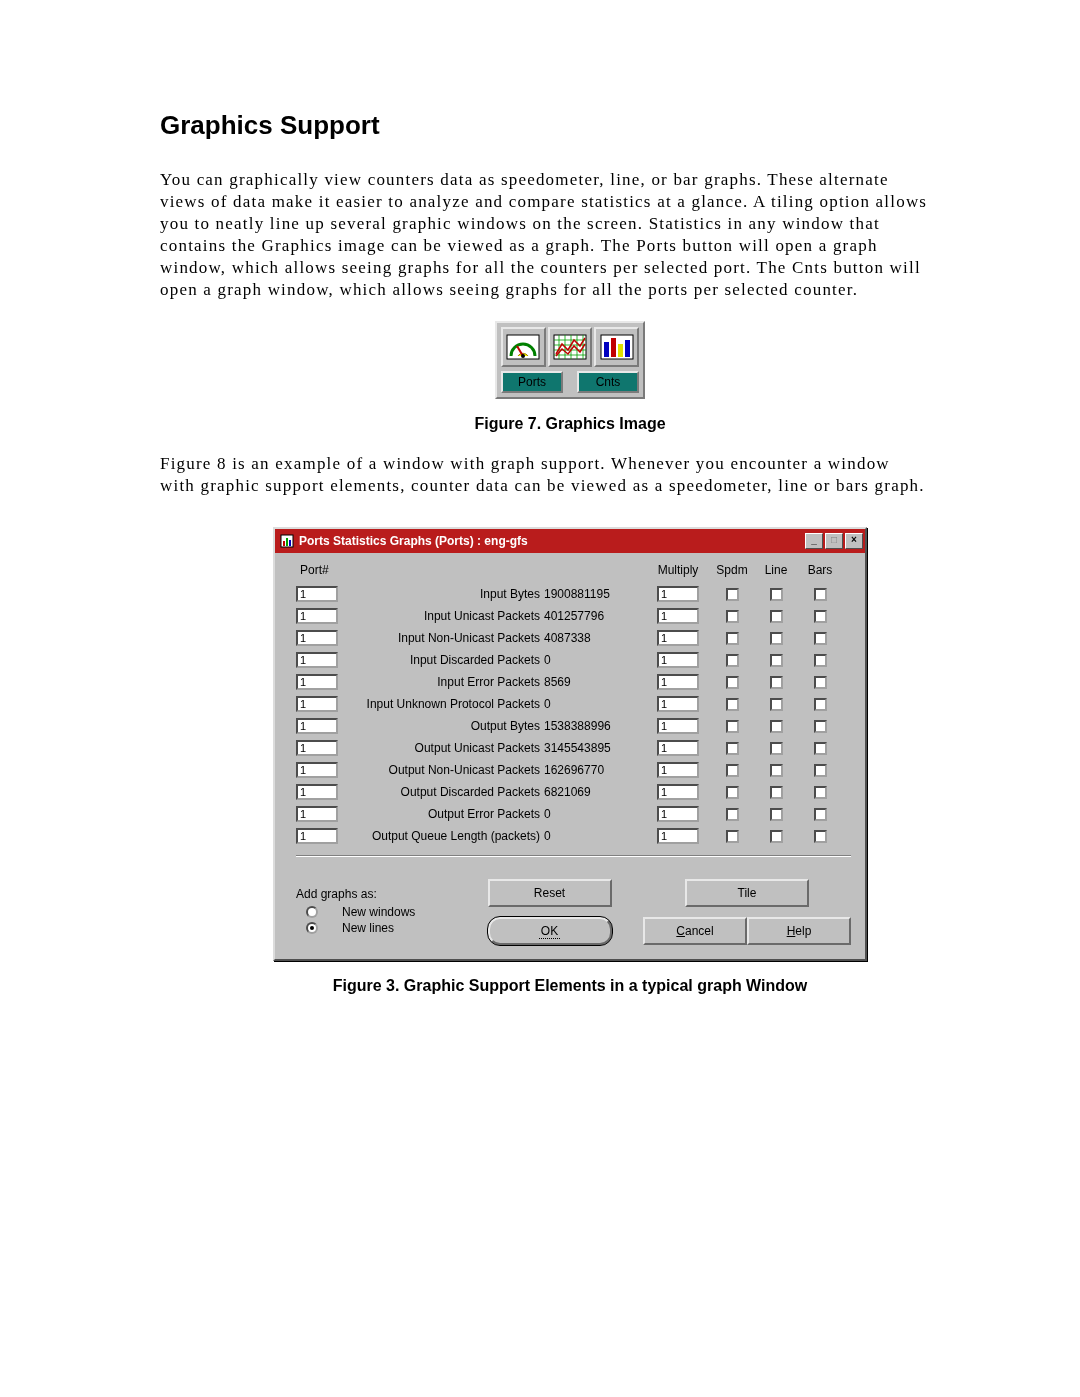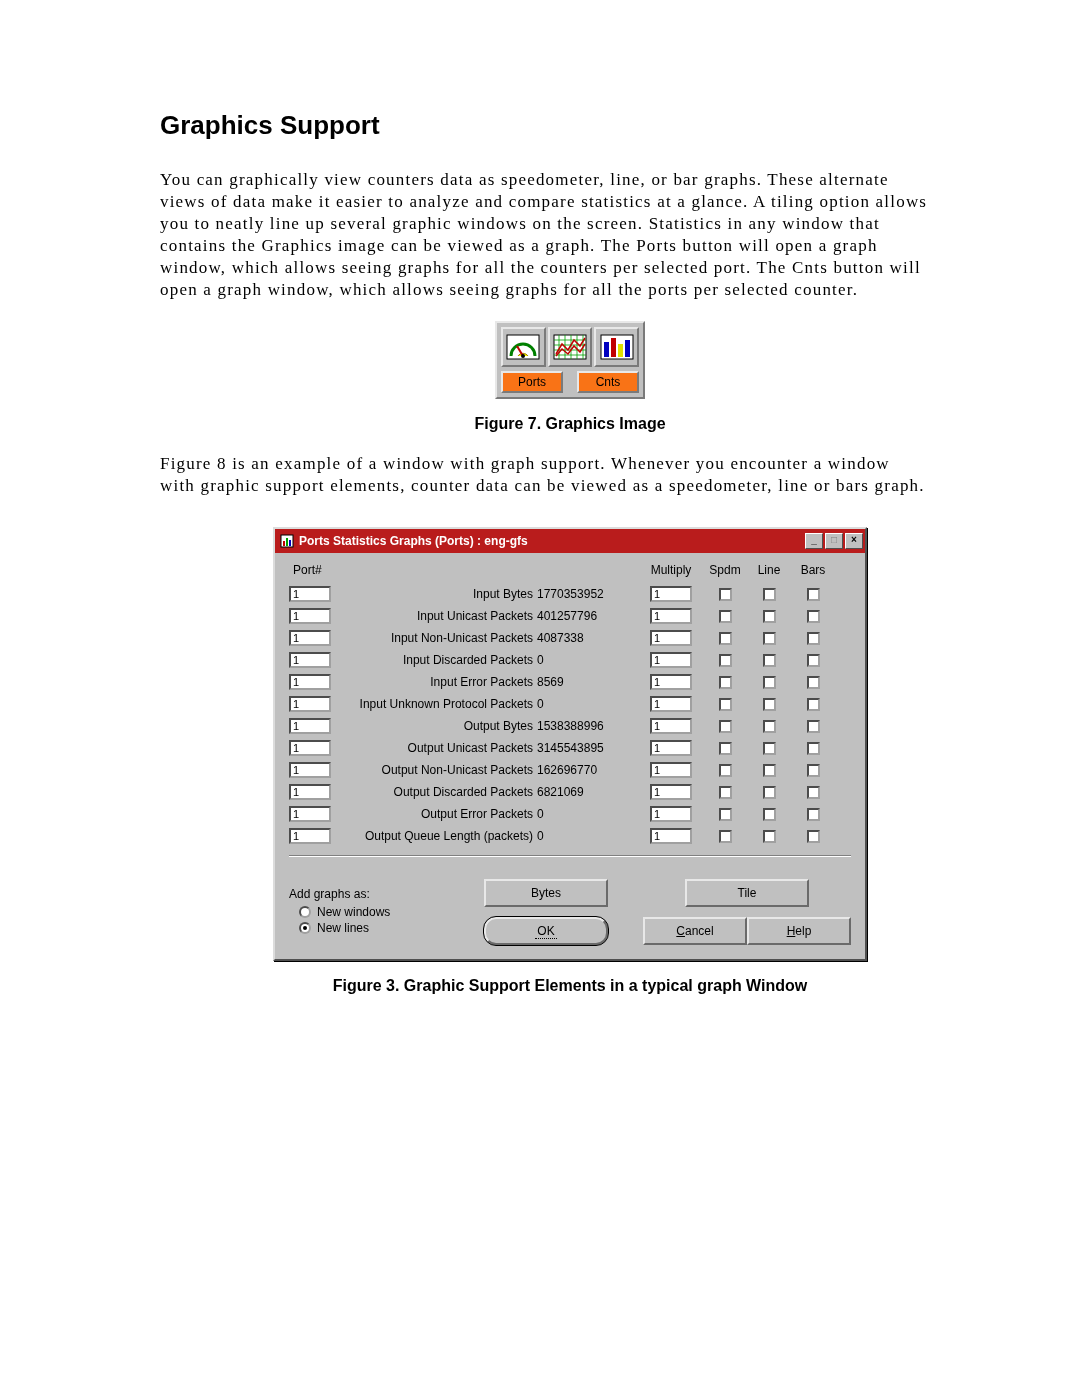--- a/index.html
+++ b/index.html
@@ -63,21 +63,21 @@
     display: flex;
     align-items: center;
     justify-content: center;
   }
   .btn-row {
     display: flex;
     justify-content: space-between;
     margin-top: 4px;
   }
   .win-btn {
-    background: #f97316;
+    background: #0f766e;
     border: 2px solid;
     border-color: #e8e8e8 #7a7a7a #7a7a7a #e8e8e8;
     font-family: "MS Sans Serif", Arial, sans-serif;
     font-size: 12px;
     padding: 2px 0;
     text-align: center;
     width: 58px;
   }
 
   
@@ -119,21 +119,21 @@
     margin-left: 2px;
     font-size: 10px;
     line-height: 12px;
     text-align: center;
     color: #000;
     font-weight: bold;
   }
   .tb-sysbtn.disabled { color: #808080; }
 
   .dialog-body {
-    padding: 10px 14px 14px 14px;
+    padding: 10px 14px 14px 21px;
   }
 
   .headers, .row {
     display: grid;
     grid-template-columns: 50px 190px 100px 60px 40px 40px 40px;
     align-items: center;
     column-gap: 4px;
     font-size: 12px;
     color: #000;
   }
@@ -190,21 +190,21 @@
     grid-template-rows: auto auto;
     gap: 10px 20px;
     align-items: center;
     font-size: 12px;
     margin-top: 22px;
   }
   .addgraphs {
     grid-row: 1 / span 2;
   }
   .addgraphs .lbl { margin-bottom: 4px; }
-  .radio-row { display: flex; align-items: center; gap: 6px; margin: 2px 0 2px 10px; }
+  .radio-row { display: flex; align-items: center; gap: 24px; margin: 2px 0 2px 10px; }
   .radio {
     width: 12px;
     height: 12px;
     border-radius: 50%;
     background: #fff;
     border: 2px inset #a0a0a0;
     display: inline-flex;
     align-items: center;
     justify-content: center;
     box-sizing: border-box;
@@ -315,21 +315,21 @@
         <div class="hdr-right">Multiply</div>
         <div class="hdr-right">Spdm</div>
         <div class="hdr-right">Line</div>
         <div class="hdr-right">Bars</div>
       </div>
 
       <div id="rows-container">
           <div class="row">
             <input class="txt-input" value="1" style="">
             <div class="label">Input Bytes</div>
-            <div class="value">1770353952</div>
+            <div class="value">1900881195</div>
             <div style="text-align: center;"><input class="mult" value="1" style=""></div>
             <div class="chk-cell">
               <div class="chk"></div>
             </div>
             <div class="chk-cell">
               <div class="chk"></div>
             </div>
             <div class="chk-cell">
               <div class="chk"></div>
             </div>
@@ -511,21 +511,21 @@
             <span>New windows</span>
           </div>
           <div class="radio-row">
             <span class="radio">
                 <span class="dot"></span>
               </span>
             <span>New lines</span>
           </div>
         </div>
         <div style="text-align:center;">
-          <div class="dlg-btn">Bytes</div>
+          <div class="dlg-btn">Reset</div>
         </div>
         <div style="text-align:center;">
           <div class="dlg-btn">Tile</div>
         </div>
         <div style="text-align:center;">
           <div class="dlg-btn default">
               <span style="border-bottom:1px dotted #000; padding:0 2px;">OK</span>
             </div>
         </div>
         <div style="display:flex; justify-content:space-between;">

